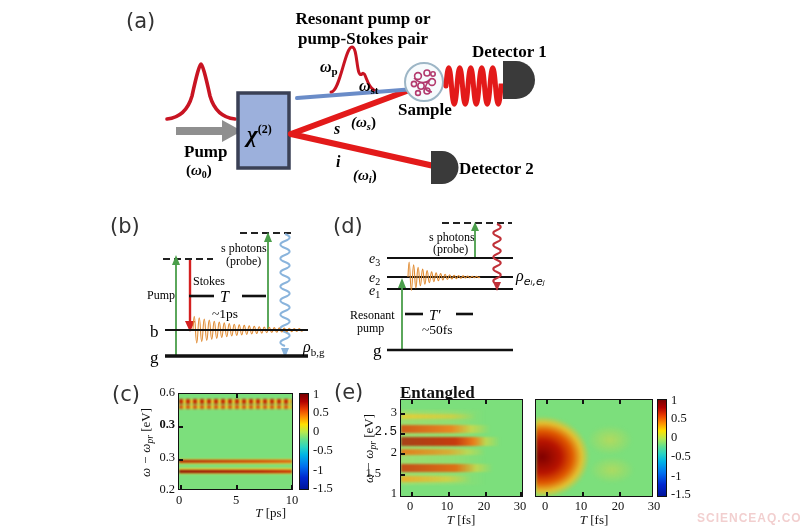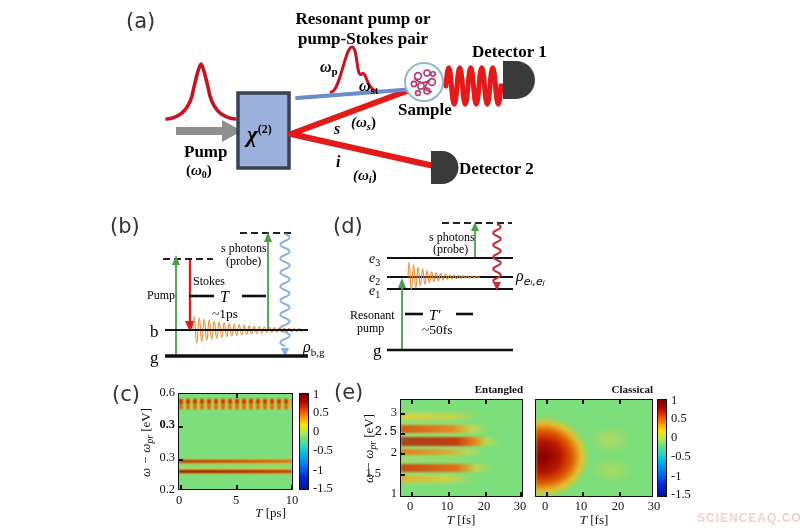--- a/index.html
+++ b/index.html
@@ -13,21 +13,21 @@
   .plot { position:absolute; border:1.5px solid #111; background:#7cdf7c; overflow:hidden; }
   .stripe { position:absolute; left:0; width:100%; }
   .streakwrap { position:absolute; inset:0; filter:blur(1.1px); }
   .tickmark { position:absolute; background:#111; }
   .cb { position:absolute; width:10px; border:1px solid #111;
     background:linear-gradient(180deg,#7a0000 0%,#b30000 8%,#e93c00 16%,#ff8c00 24%,#ffe100 32%,
       #b8ea4d 40%,#63e08c 48%,#2ad4c3 56%,#00b4e6 64%,#0070f0 76%,#0028d0 88%,#00149b 100%); }
   .axlab { font-size:13px; white-space:nowrap; }
   .ital { font-style:italic; }
   .subs { font-size:9.5px; vertical-align:-3px; font-style:italic; }
-  .ptitle { font-size:11px; font-weight:700; text-align:right; }
+  .ptitle { font-size:17px; font-weight:700; text-align:left; }
   .wm { font-family:"Liberation Sans","DejaVu Sans",sans-serif; font-size:12px; font-weight:700;
     letter-spacing:1px; color:rgba(221,130,130,0.38); }
 </style>
 </head>
 <body>
 
 <div id="fig">
 
 <svg width="800" height="530" viewBox="0 0 800 530">
 
@@ -220,21 +220,20 @@
 <span class="abs tick" style="left:313px; top:388px;">1</span>
 <span class="abs tick" style="left:313px; top:406px;">0.5</span>
 <span class="abs tick" style="left:313px; top:425px;">0</span>
 <span class="abs tick" style="left:313px; top:444px;">-0.5</span>
 <span class="abs tick" style="left:313px; top:464px;">-1</span>
 <span class="abs tick" style="left:313px; top:482px;">-1.5</span>
 
 <span class="abs panel-label" style="left:334px; top:380px;">(e)</span>
 
 <div class="abs ptitle" style="left:400px; top:383px; width:123px;">Entangled</div>
-<div class="abs ptitle" style="left:535px; top:383px; width:118px;">Classical</div>
 
 <div class="plot" style="left:400px; top:399px; width:123px; height:98px;">
   <div class="streakwrap">
     <div class="stripe" style="top:14px; height:5px; background:linear-gradient(90deg,#dcc832,rgba(220,200,50,0.7) 42%,rgba(220,200,50,0) 62%);"></div>
     <div class="stripe" style="top:25px; height:8px; background:linear-gradient(90deg,#c62800,#e87818 42%,rgba(228,212,56,0.65) 58%,rgba(228,212,56,0) 74%);"></div>
     <div class="stripe" style="top:37px; height:9px; background:linear-gradient(90deg,#8c0000,#c01800 45%,#e87818 60%,rgba(228,212,56,0.6) 70%,rgba(228,212,56,0) 82%);"></div>
     <div class="stripe" style="top:49px; height:6px; background:linear-gradient(90deg,#dc5a08,rgba(230,150,30,0.8) 40%,rgba(228,212,56,0.5) 55%,rgba(228,212,56,0) 70%);"></div>
     <div class="stripe" style="top:64px; height:8px; background:linear-gradient(90deg,#b41400,#dc5a08 45%,rgba(228,212,56,0.6) 62%,rgba(228,212,56,0) 76%);"></div>
     <div class="stripe" style="top:76px; height:6px; background:linear-gradient(90deg,#e89c20,rgba(228,200,50,0.7) 38%,rgba(228,200,50,0) 58%);"></div>
     <div class="stripe" style="top:10px; height:75px; background:linear-gradient(90deg,rgba(230,220,80,0.30),rgba(230,220,80,0.18) 45%,rgba(230,220,80,0) 70%);"></div>

